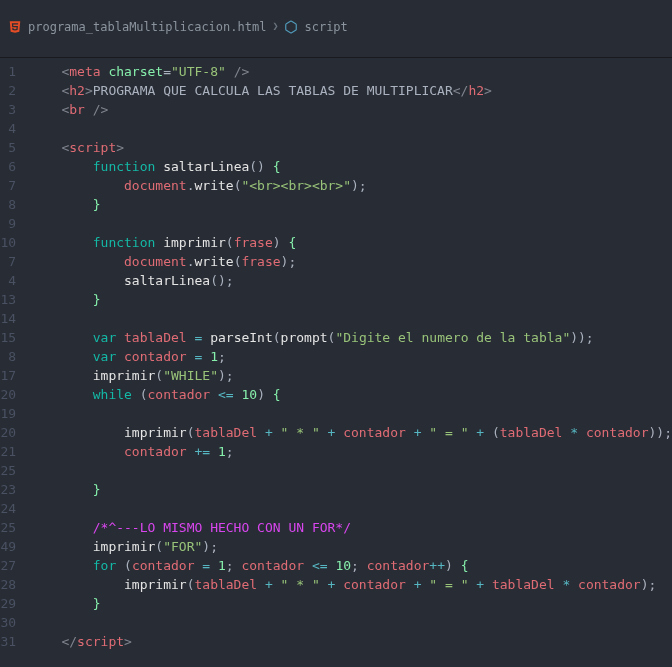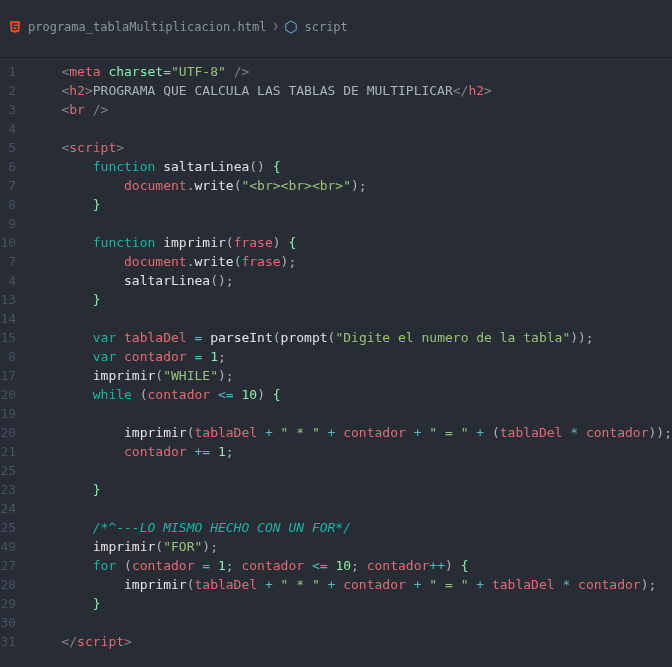--- a/index.html
+++ b/index.html
@@ -48,21 +48,21 @@
   line-height: 19px;
 }
 .t-gray { color: #7f848e; }
 .t-red { color: #e06c75; }
 .t-orange { color: #86efac; }
 .t-green { color: #98c379; }
 .t-teal { color: #56b6c2; }
 .t-blue { color: #e5e5e5; }
 .t-purple { color: #14b8a6; }
 .t-white { color: #abb2bf; }
-.t-comment { color: #14b8a6; font-style: italic; }
+.t-comment { color: #d946ef; }
 </style>
 </head>
 <body>
 
 <div class="breadcrumb">
   <span class="file-icon">
     <svg width="14" height="14" viewBox="0 0 24 24" fill="currentColor">
         <path d="M3 2l1.6 18L12 22l7.4-2L21 2H3zm14.2 5.8H8.9l.2 2.4h7.9l-.6 6.8L12 18l-4.4-1-.3-3.4h2.2l.1 1.7 2.4.6 2.4-.6.3-2.8H7.2L6.6 5.6h10.8l-.2 2.2z"></path>
       </svg>
   </span>

